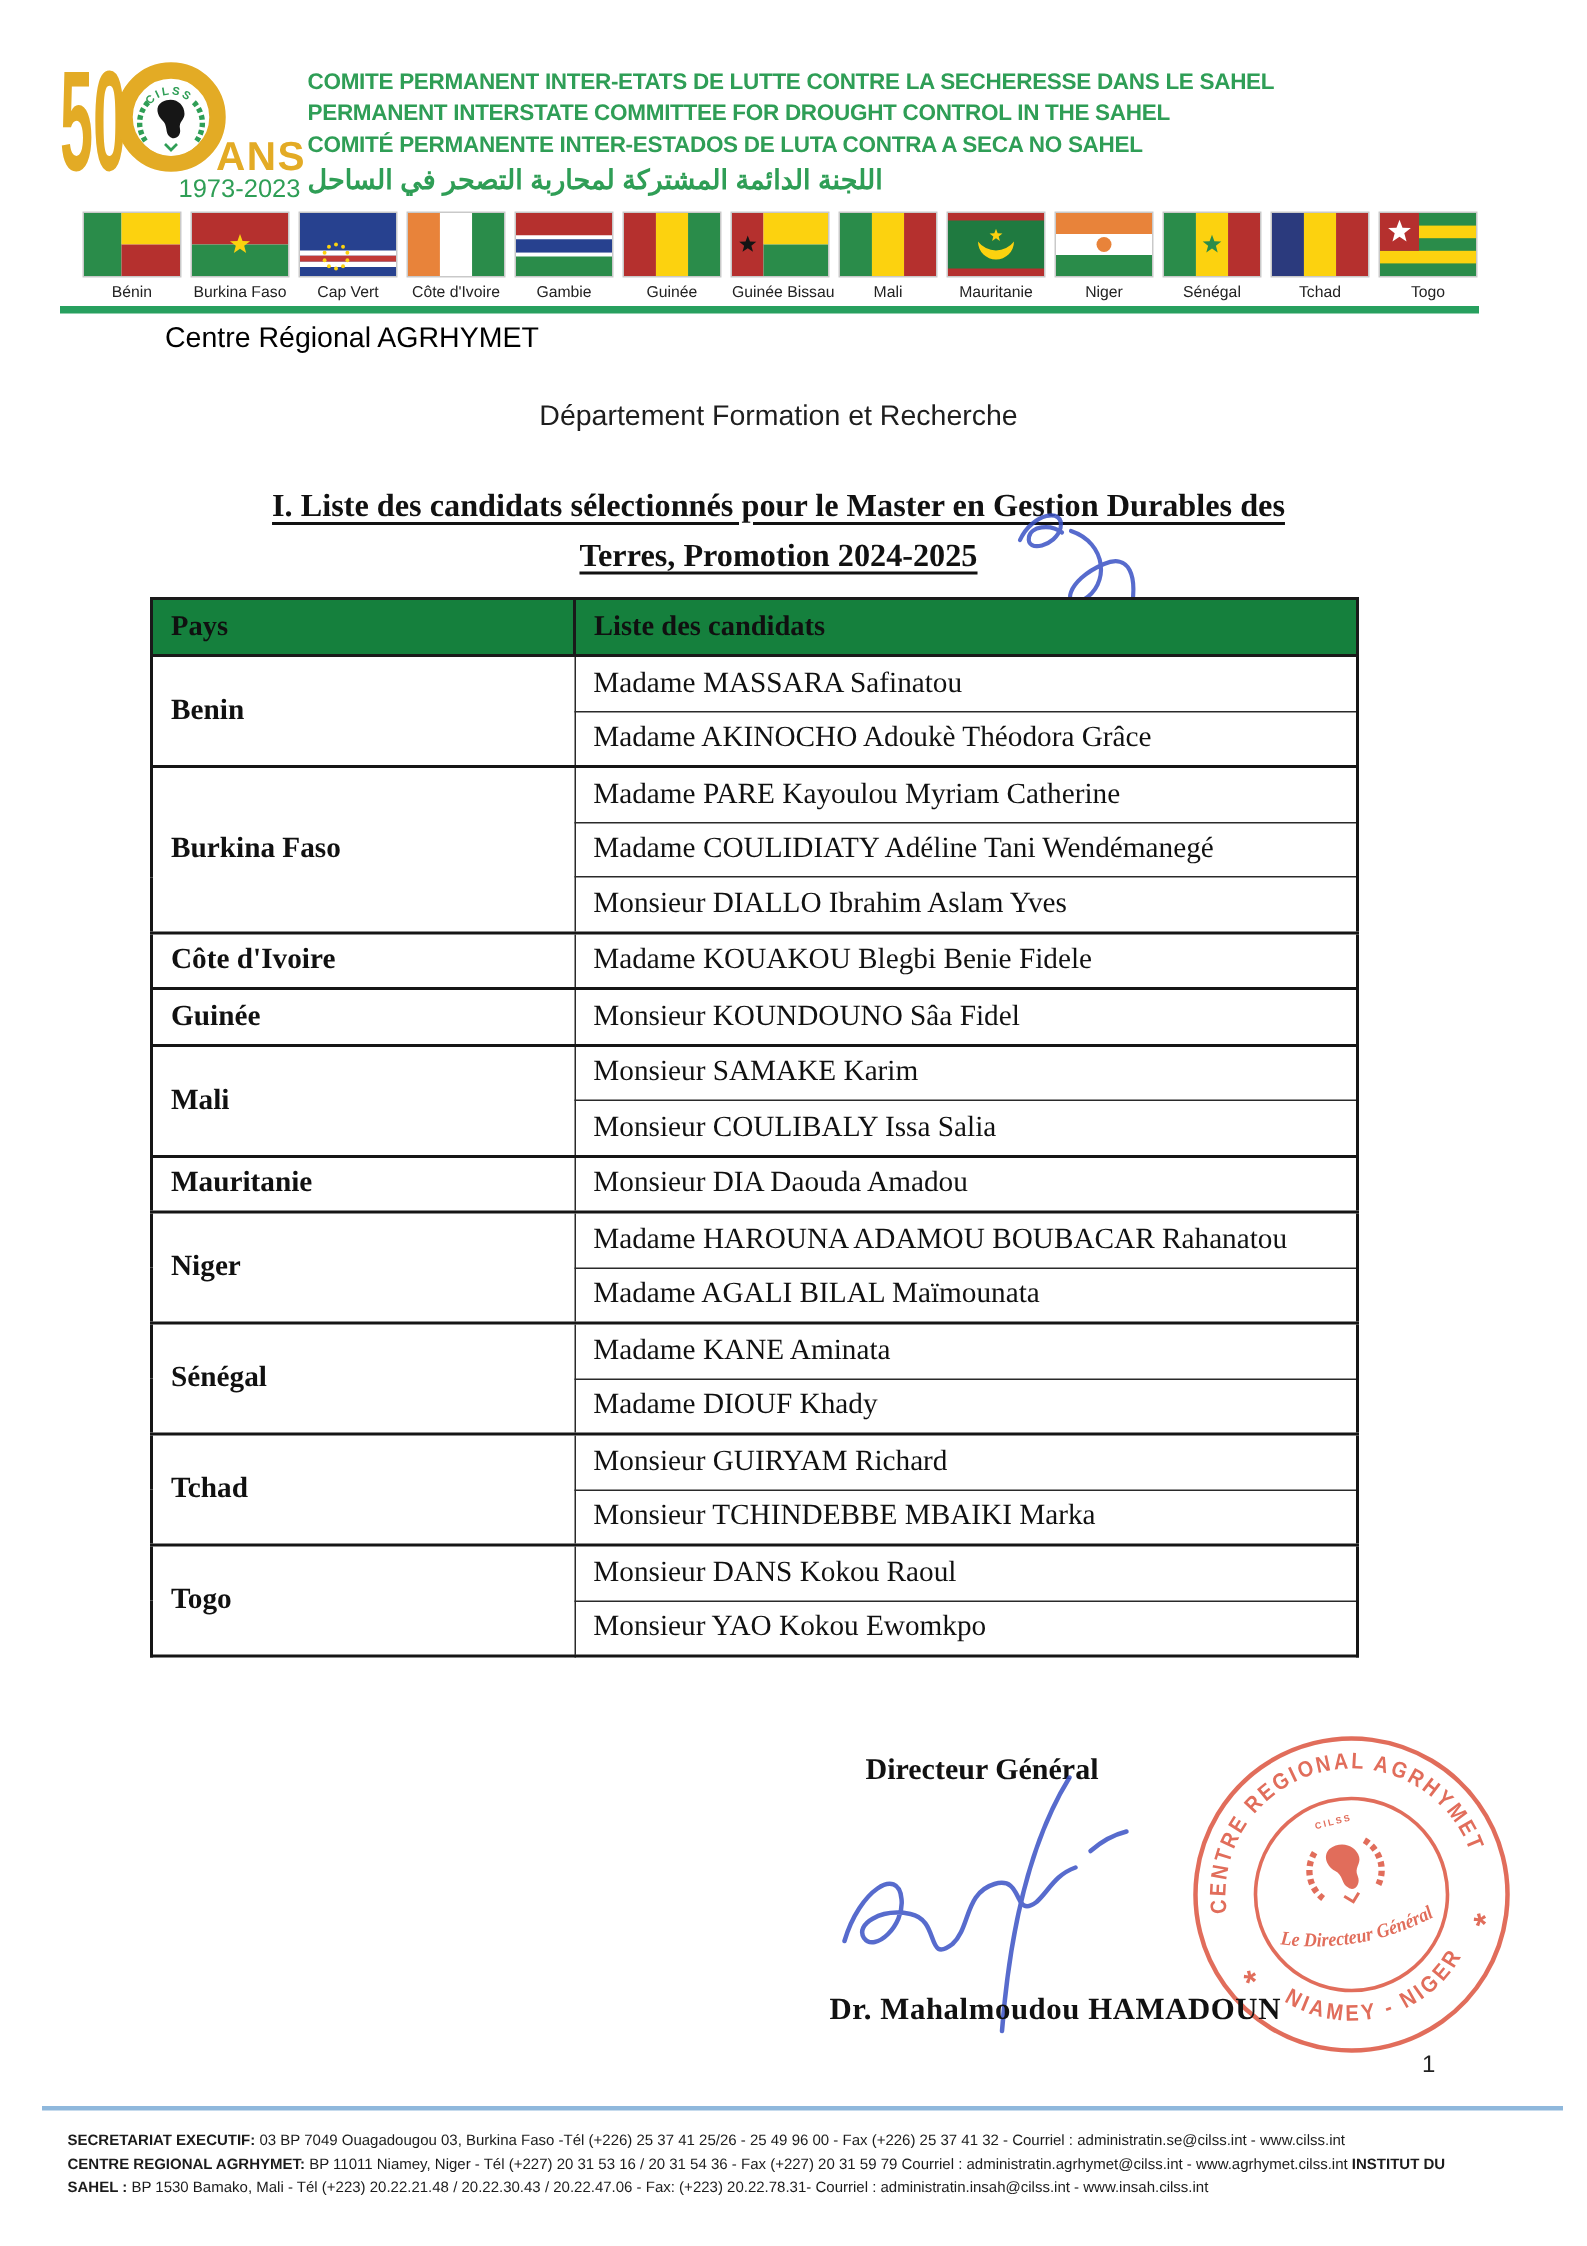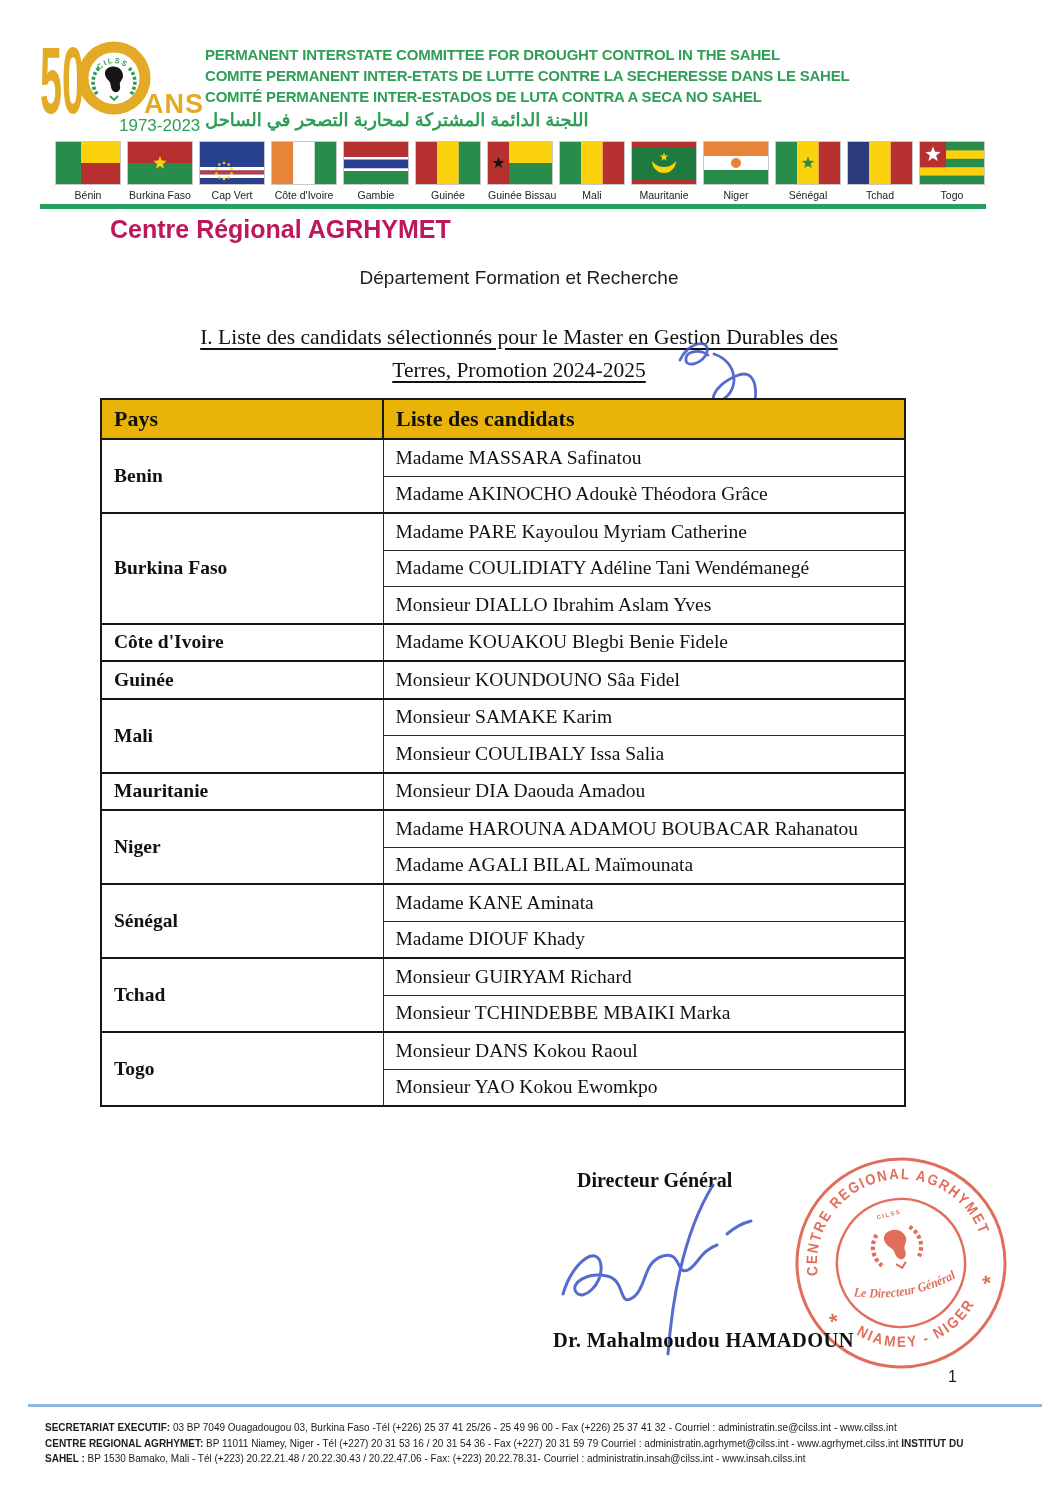--- a/index.html
+++ b/index.html
@@ -11,33 +11,33 @@
   .org-lines{position:absolute;left:205px;top:44px;width:760px;}
   .org-line{color:#2f9e56;font-weight:bold;font-size:15px;line-height:21px;letter-spacing:-0.2px;white-space:nowrap;}
   .org-line.ar{font-size:18px;line-height:26px;letter-spacing:0;}
 
   .flags-row{position:absolute;left:56px;top:142px;display:flex;gap:8px;}
   .flag-item{width:64px;text-align:center;}
   .flag-item svg{display:block;outline:1px solid #c9c9c9;}
   .flag-label{font-size:10.5px;margin-top:5px;white-space:nowrap;color:#222;}
 
   .green-rule{position:absolute;left:40px;top:204px;width:946px;height:4.5px;background:#27a05f;}
-  .centre-name{position:absolute;left:110px;top:215px;font-size:25px;font-weight:bold;color:#be185d;}
+  .centre-name{position:absolute;left:110px;top:215px;font-size:19px;font-weight:normal;color:#000000;}
   .departement{position:absolute;left:0;top:267px;width:1038px;text-align:center;font-size:19px;font-weight:normal;color:#1e1e1e;}
 
   .doc-title{position:absolute;left:0;top:321px;width:1038px;text-align:center;
-             font-family:"Liberation Serif",serif;font-weight:normal;font-size:21.5px;line-height:33px;color:#111;}
+             font-family:"Liberation Serif",serif;font-weight:bold;font-size:21.5px;line-height:33px;color:#111;}
   .doc-title .tl{text-decoration:underline;text-decoration-thickness:2px;text-underline-offset:4px;}
 
   .paraph-svg{position:absolute;left:658px;top:332px;}
 
   
   table.cand{position:absolute;left:100px;top:398px;width:806px;border-collapse:collapse;
              font-family:"Liberation Serif",serif;color:#111;table-layout:fixed;}
-  table.cand th{background:#eab308;border:2.2px solid #1a1a1a;font-size:22px;font-weight:bold;
+  table.cand th{background:#15803d;border:2.2px solid #1a1a1a;font-size:19px;font-weight:bold;
                 text-align:left;padding:6px 12px;height:24px;color:#101010;}
   table.cand th:first-child{width:256px;}
   table.cand td{border:1.2px solid #2a2a2a;font-size:19.5px;padding:0 12px;height:35.5px;vertical-align:middle;background:#fff;}
   table.cand td.country{font-weight:bold;}
   table.cand tr.gs td{border-top:2.6px solid #161616;}
   table.cand{border:2.2px solid #161616;}
 
   
   .role{position:absolute;left:553px;top:1169px;font-family:"Liberation Serif",serif;font-weight:bold;font-size:20px;color:#111;margin-left:24px;}
   .sig-name{position:absolute;left:553px;top:1329px;font-family:"Liberation Serif",serif;font-weight:bold;font-size:20.5px;letter-spacing:.4px;color:#111;}
@@ -68,22 +68,22 @@
       <path d="M -6,-12 C 2,-16 9,-11 9,-4 C 9,0 5,1 6,6 C 7,11 2,14 -1,11 C -4,9 -2,3 -6,0 C -9,-3 -11,-9 -6,-12 Z" fill="#161616"></path>
       <path d="M -17,14 A 20,20 0 0 1 -14,-13" fill="none" stroke="#2f9e56" stroke-width="3.6" stroke-dasharray="3 2"></path>
       <path d="M 17,14 A 20,20 0 0 0 14,-13" fill="none" stroke="#2f9e56" stroke-width="3.6" stroke-dasharray="3 2"></path>
       <path d="M -4,16 L 0,20 L 4,16" fill="none" stroke="#2f9e56" stroke-width="1.8"></path>
     </g>
     <text x="104" y="78" font-size="27" font-weight="bold" fill="#e3ab25" letter-spacing="1" font-family="Liberation Sans, sans-serif">ANS</text>
     <text x="79" y="96" font-size="17" fill="#2f9e56" font-family="Liberation Sans, sans-serif">1973-2023</text>
   </svg>
 
   <div class="org-lines">
+    <div class="org-line">COMITE PERMANENT INTER-ETATS DE LUTTE CONTRE LA SECHERESSE DANS LE SAHEL</div>
     <div class="org-line">PERMANENT INTERSTATE COMMITTEE FOR DROUGHT CONTROL IN THE SAHEL</div>
-    <div class="org-line">COMITE PERMANENT INTER-ETATS DE LUTTE CONTRE LA SECHERESSE DANS LE SAHEL</div>
     <div class="org-line">COMITÉ PERMANENTE INTER-ESTADOS DE LUTA CONTRA A SECA NO SAHEL</div>
     <div class="org-line ar" dir="rtl" style="text-align:left;">اللجنة الدائمة المشتركة لمحاربة التصحر في الساحل</div>
   </div>
 
   <div class="flags-row" id="flagsRow">
       <div class="flag-item">
         <svg width="64" height="42" viewBox="0 0 64 42">
           <rect width="25" height="42" fill="#2a8c4a"></rect>
           <rect x="25" width="39" height="21" fill="#fcd20f"></rect>
           <rect x="25" y="21" width="39" height="21" fill="#b5302e"></rect>

